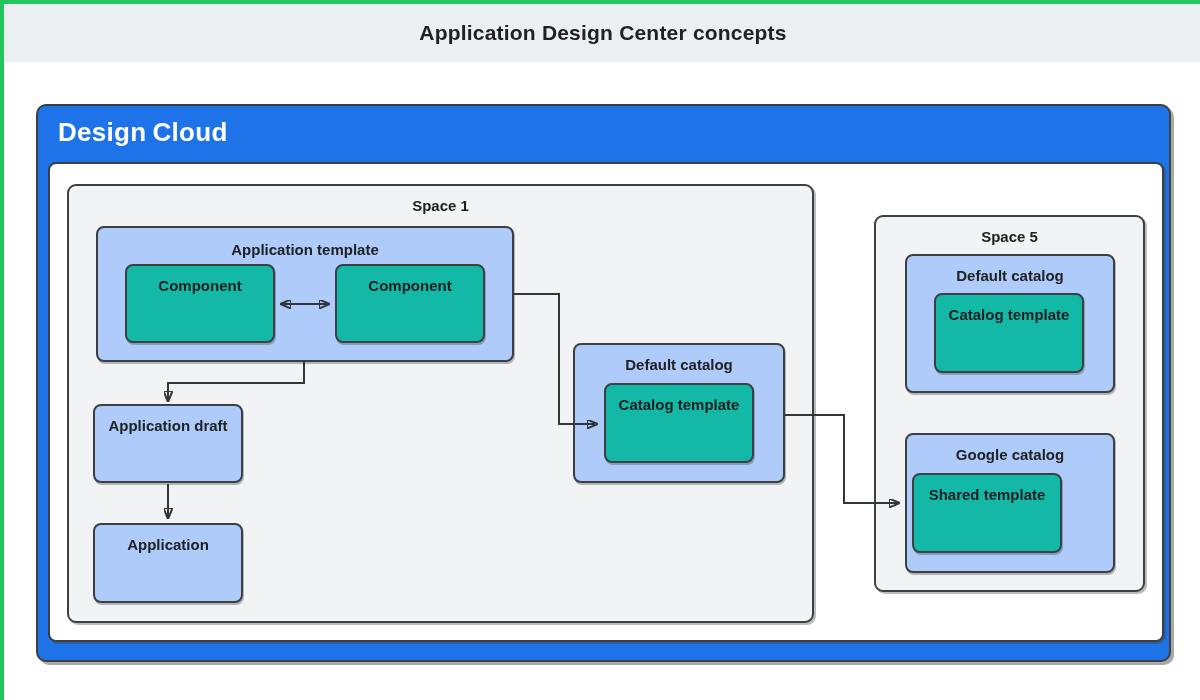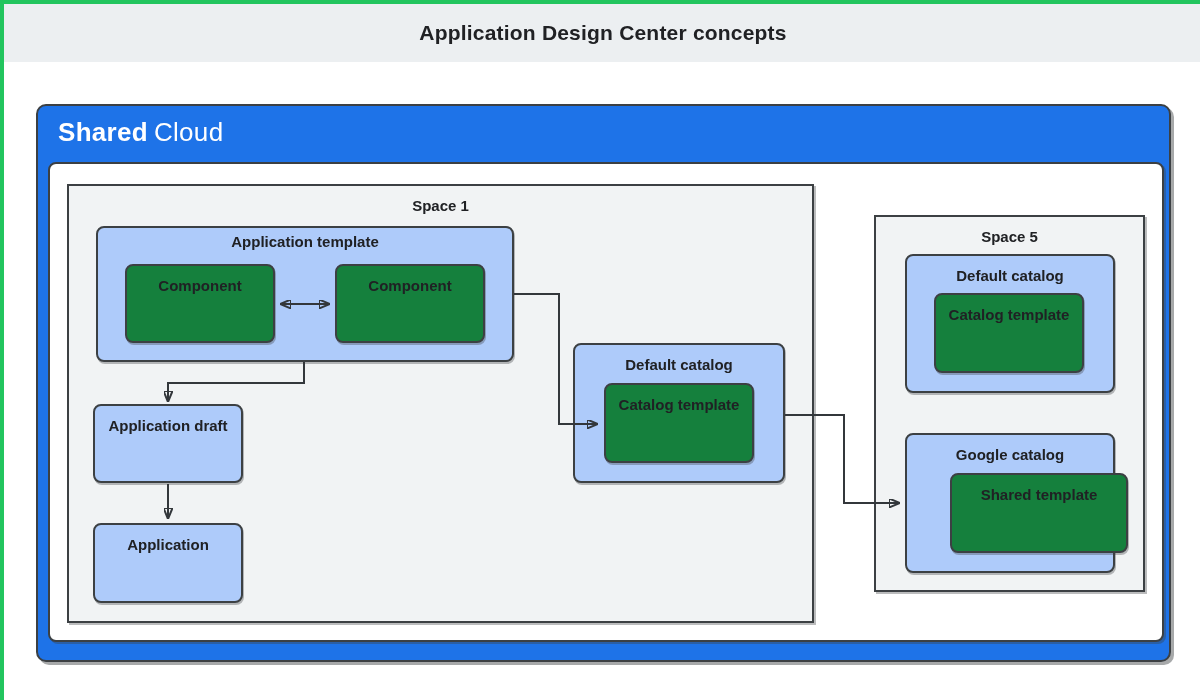--- a/index.html
+++ b/index.html
@@ -25,67 +25,67 @@
     border:2px solid #3c4043;border-radius:10px;
     box-sizing:border-box;
     box-shadow:3px 3px 0 rgba(60,64,67,0.45);
   }
   #gcp-logo{
     position:absolute;left:20px;top:11px;
     color:#ffffff;font-size:26px;letter-spacing:0.3px;
     white-space:nowrap;
   }
   #gcp-logo .g1{font-weight:600;}
-  #gcp-logo .g2{font-weight:400;margin-left:6px;margin-top:12px;}
+  #gcp-logo .g2{font-weight:700;margin-left:6px;margin-top:12px;}
   #inner-white{
     position:absolute;left:44px;top:158px;width:1116px;height:480px;
     background:#ffffff;
     border:2px solid #3c4043;border-radius:8px;
     box-sizing:border-box;
     box-shadow:2px 2px 0 rgba(60,64,67,0.4);
   }
   .box{
     position:absolute;box-sizing:border-box;
     border:2px solid #3c4043;border-radius:8px;
     text-align:center;color:#202124;
     font-size:15px;font-weight:700;
   }
   .box .lbl{display:block;padding-top:11px;}
-  .space-box{background:#f1f3f4;border-radius:0;box-shadow:2px 2px 0 rgba(60,64,67,0.35);}
+  .space-box{background:#f1f3f4;border-radius:9px;box-shadow:2px 2px 0 rgba(60,64,67,0.35);}
   .blue-box{background:#aecbfa;box-shadow:1px 2px 0 rgba(60,64,67,0.35);}
-  .gray-box{background:#15803d;box-shadow:1px 2px 0 rgba(60,64,67,0.35);}
+  .gray-box{background:#14b8a6;box-shadow:1px 2px 0 rgba(60,64,67,0.35);}
   #arrow-layer{
     position:absolute;left:0;top:0;width:1200px;height:700px;
     pointer-events:none;z-index:20;
   }
   #arrow-layer path{stroke:#33373b;stroke-width:2;fill:none;}
 </style>
 </head>
 <body>
 
 <div id="page">
 
   <div id="header-band">
     <div id="page-title">Application Design Center concepts</div>
   </div>
 
   <div id="gcp-container">
     <div id="gcp-logo">
-      <span class="g1">Shared</span><span class="g2">Cloud</span>
+      <span class="g1">Design</span><span class="g2">Cloud</span>
     </div>
   </div>
 
   <div id="inner-white"></div>
 
   <div class="box space-box" style="left:63px;top:180px;width:747px;height:439px;">
     <span class="lbl">Space 1</span>
   </div>
 
   <div class="box blue-box" style="left:92px;top:222px;width:418px;height:136px;">
-    <span class="lbl" style="padding-top:5px;">Application template</span>
+    <span class="lbl" style="padding-top:13px;">Application template</span>
   </div>
 
   <div class="box gray-box" style="left:121px;top:260px;width:150px;height:79px;">
     <span class="lbl">Component</span>
   </div>
 
   <div class="box gray-box" style="left:331px;top:260px;width:150px;height:79px;">
     <span class="lbl">Component</span>
   </div>
 
@@ -114,21 +114,21 @@
   </div>
 
   <div class="box gray-box" style="left:930px;top:289px;width:150px;height:80px;">
     <span class="lbl">Catalog template</span>
   </div>
 
   <div class="box blue-box" style="left:901px;top:429px;width:210px;height:140px;">
     <span class="lbl">Google catalog</span>
   </div>
 
-  <div class="box gray-box" style="left:946px;top:469px;width:178px;height:80px;">
+  <div class="box gray-box" style="left:908px;top:469px;width:150px;height:80px;">
     <span class="lbl">Shared template</span>
   </div>
 
   <svg id="arrow-layer" viewBox="0 0 1200 700" xmlns="http://www.w3.org/2000/svg">
     <defs>
       <marker id="ah" viewBox="0 0 11 9" markerWidth="11" markerHeight="9" refX="9" refY="4.5" orient="auto-start-reverse" markerUnits="userSpaceOnUse">
         <path d="M0,0 L11,4.5 L0,9 Z" fill="#33373b" stroke="none"></path>
       </marker>
     </defs>
     <path d="M 278 300 L 324 300" marker-start="url(#ah)" marker-end="url(#ah)"></path>

